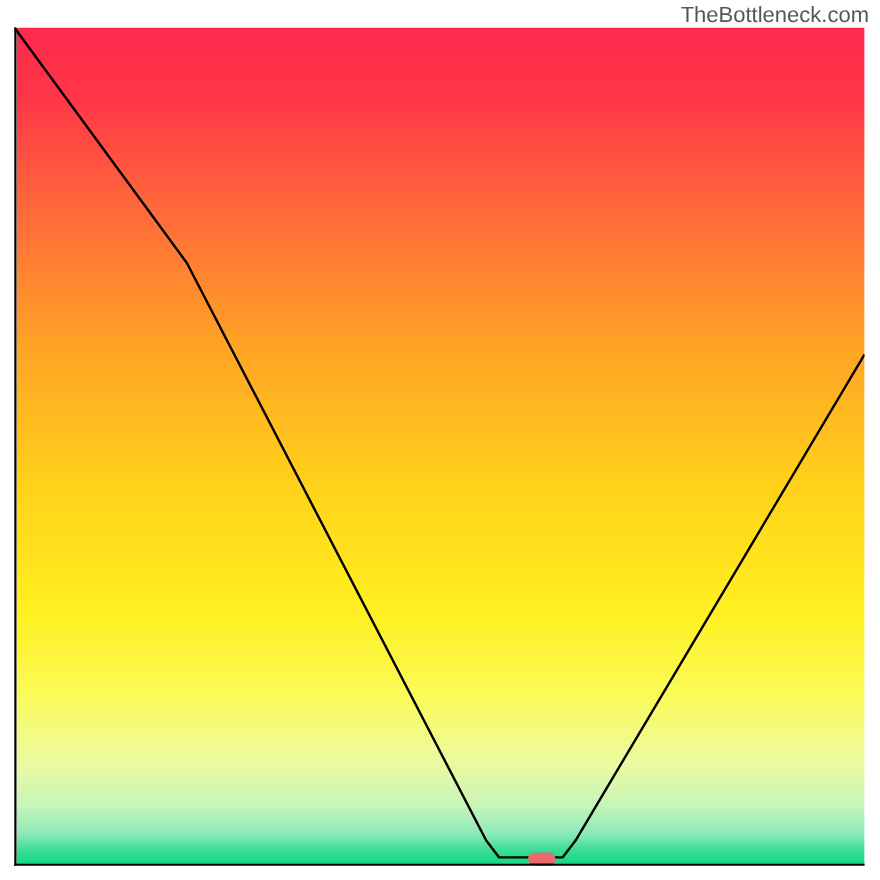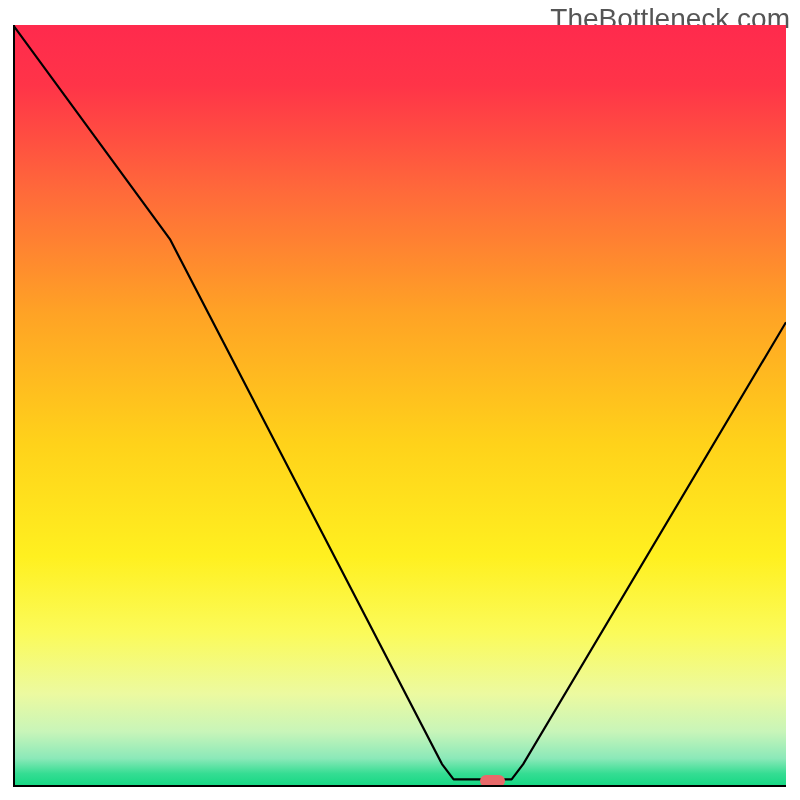--- a/index.html
+++ b/index.html
@@ -31,21 +31,21 @@
   .axis-bottom {
     left: 0;
     bottom: 0;
     width: 100%;
     height: 2px;
   }
   .watermark {
     position: absolute;
     top: 3px;
     right: 10px;
-    font-size: 28px;
+    font-size: 20px;
     font-weight: 500;
     color: #555;
     font-family: Arial, sans-serif;
   }
   .gradient-fill {
     position: absolute;
     left: 2px;
     top: 0;
     right: 0;
     bottom: 2px;

